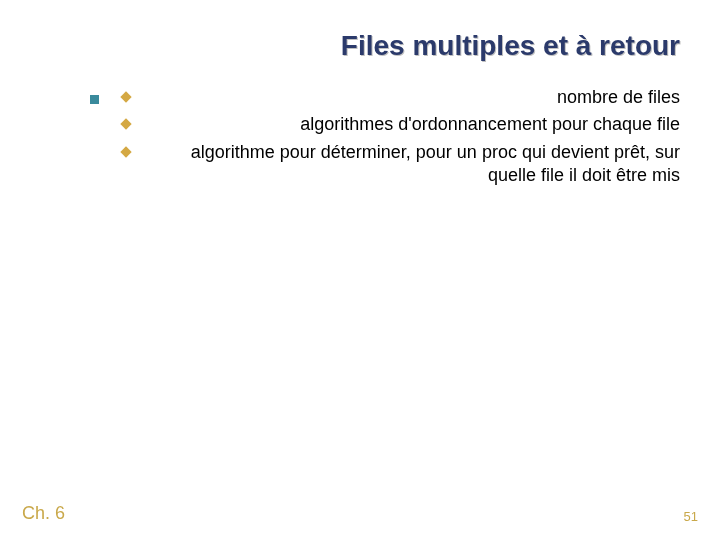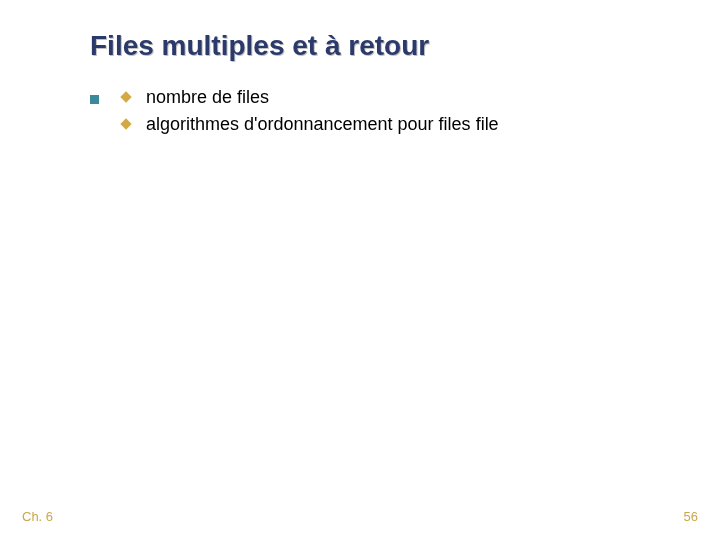--- a/index.html
+++ b/index.html
@@ -9,20 +9,21 @@
     background: #ffffff;
     font-family: Arial, Helvetica, sans-serif;
     position: relative;
     overflow: hidden;
   }
   .slide {
     width: 100%;
     height: 100%;
     padding: 30px 40px 36px 60px;
     position: relative;
+    text-align: right;
   }
   .title {
     font-size: 28px;
     font-weight: bold;
     color: #2b3a6b;
     text-shadow: 1px 1px 0 #c0c0c0;
     margin-bottom: 24px;
     margin-left: 30px;
   }
   .bullet-list {
@@ -66,21 +67,21 @@
     top: 7px;
     width: 8px;
     height: 8px;
     background: #d4a843;
     transform: rotate(45deg);
   }
   .footer-left {
     position: absolute;
     left: 22px;
     bottom: 16px;
-    font-size: 13px;
+    font-size: 18px;
     color: #c9a84a;
   }
   .footer-right {
     position: absolute;
     right: 22px;
     bottom: 16px;
     font-size: 13px;
     color: #c9a84a;
   }
 </style>
@@ -99,19 +100,23 @@
     </li>
   </ul>
 
   <ul class="sub-list">
     <li>
       <span class="diamond-bullet"></span>
       <span>nombre de files</span>
     </li>
     <li>
       <span class="diamond-bullet"></span>
-      <span>algorithmes d'ordonnancement pour files file</span>
+      <span>algorithmes d'ordonnancement pour chaque file</span>
+    </li>
+    <li>
+      <span class="diamond-bullet"></span>
+      <span>algorithme pour déterminer, pour un proc qui devient prêt, sur quelle file il doit être mis</span>
     </li>
   </ul>
 
   <div class="footer-left">Ch. 6</div>
-  <div class="footer-right">56</div>
+  <div class="footer-right">51</div>
 </div>
 
 </body></html>

